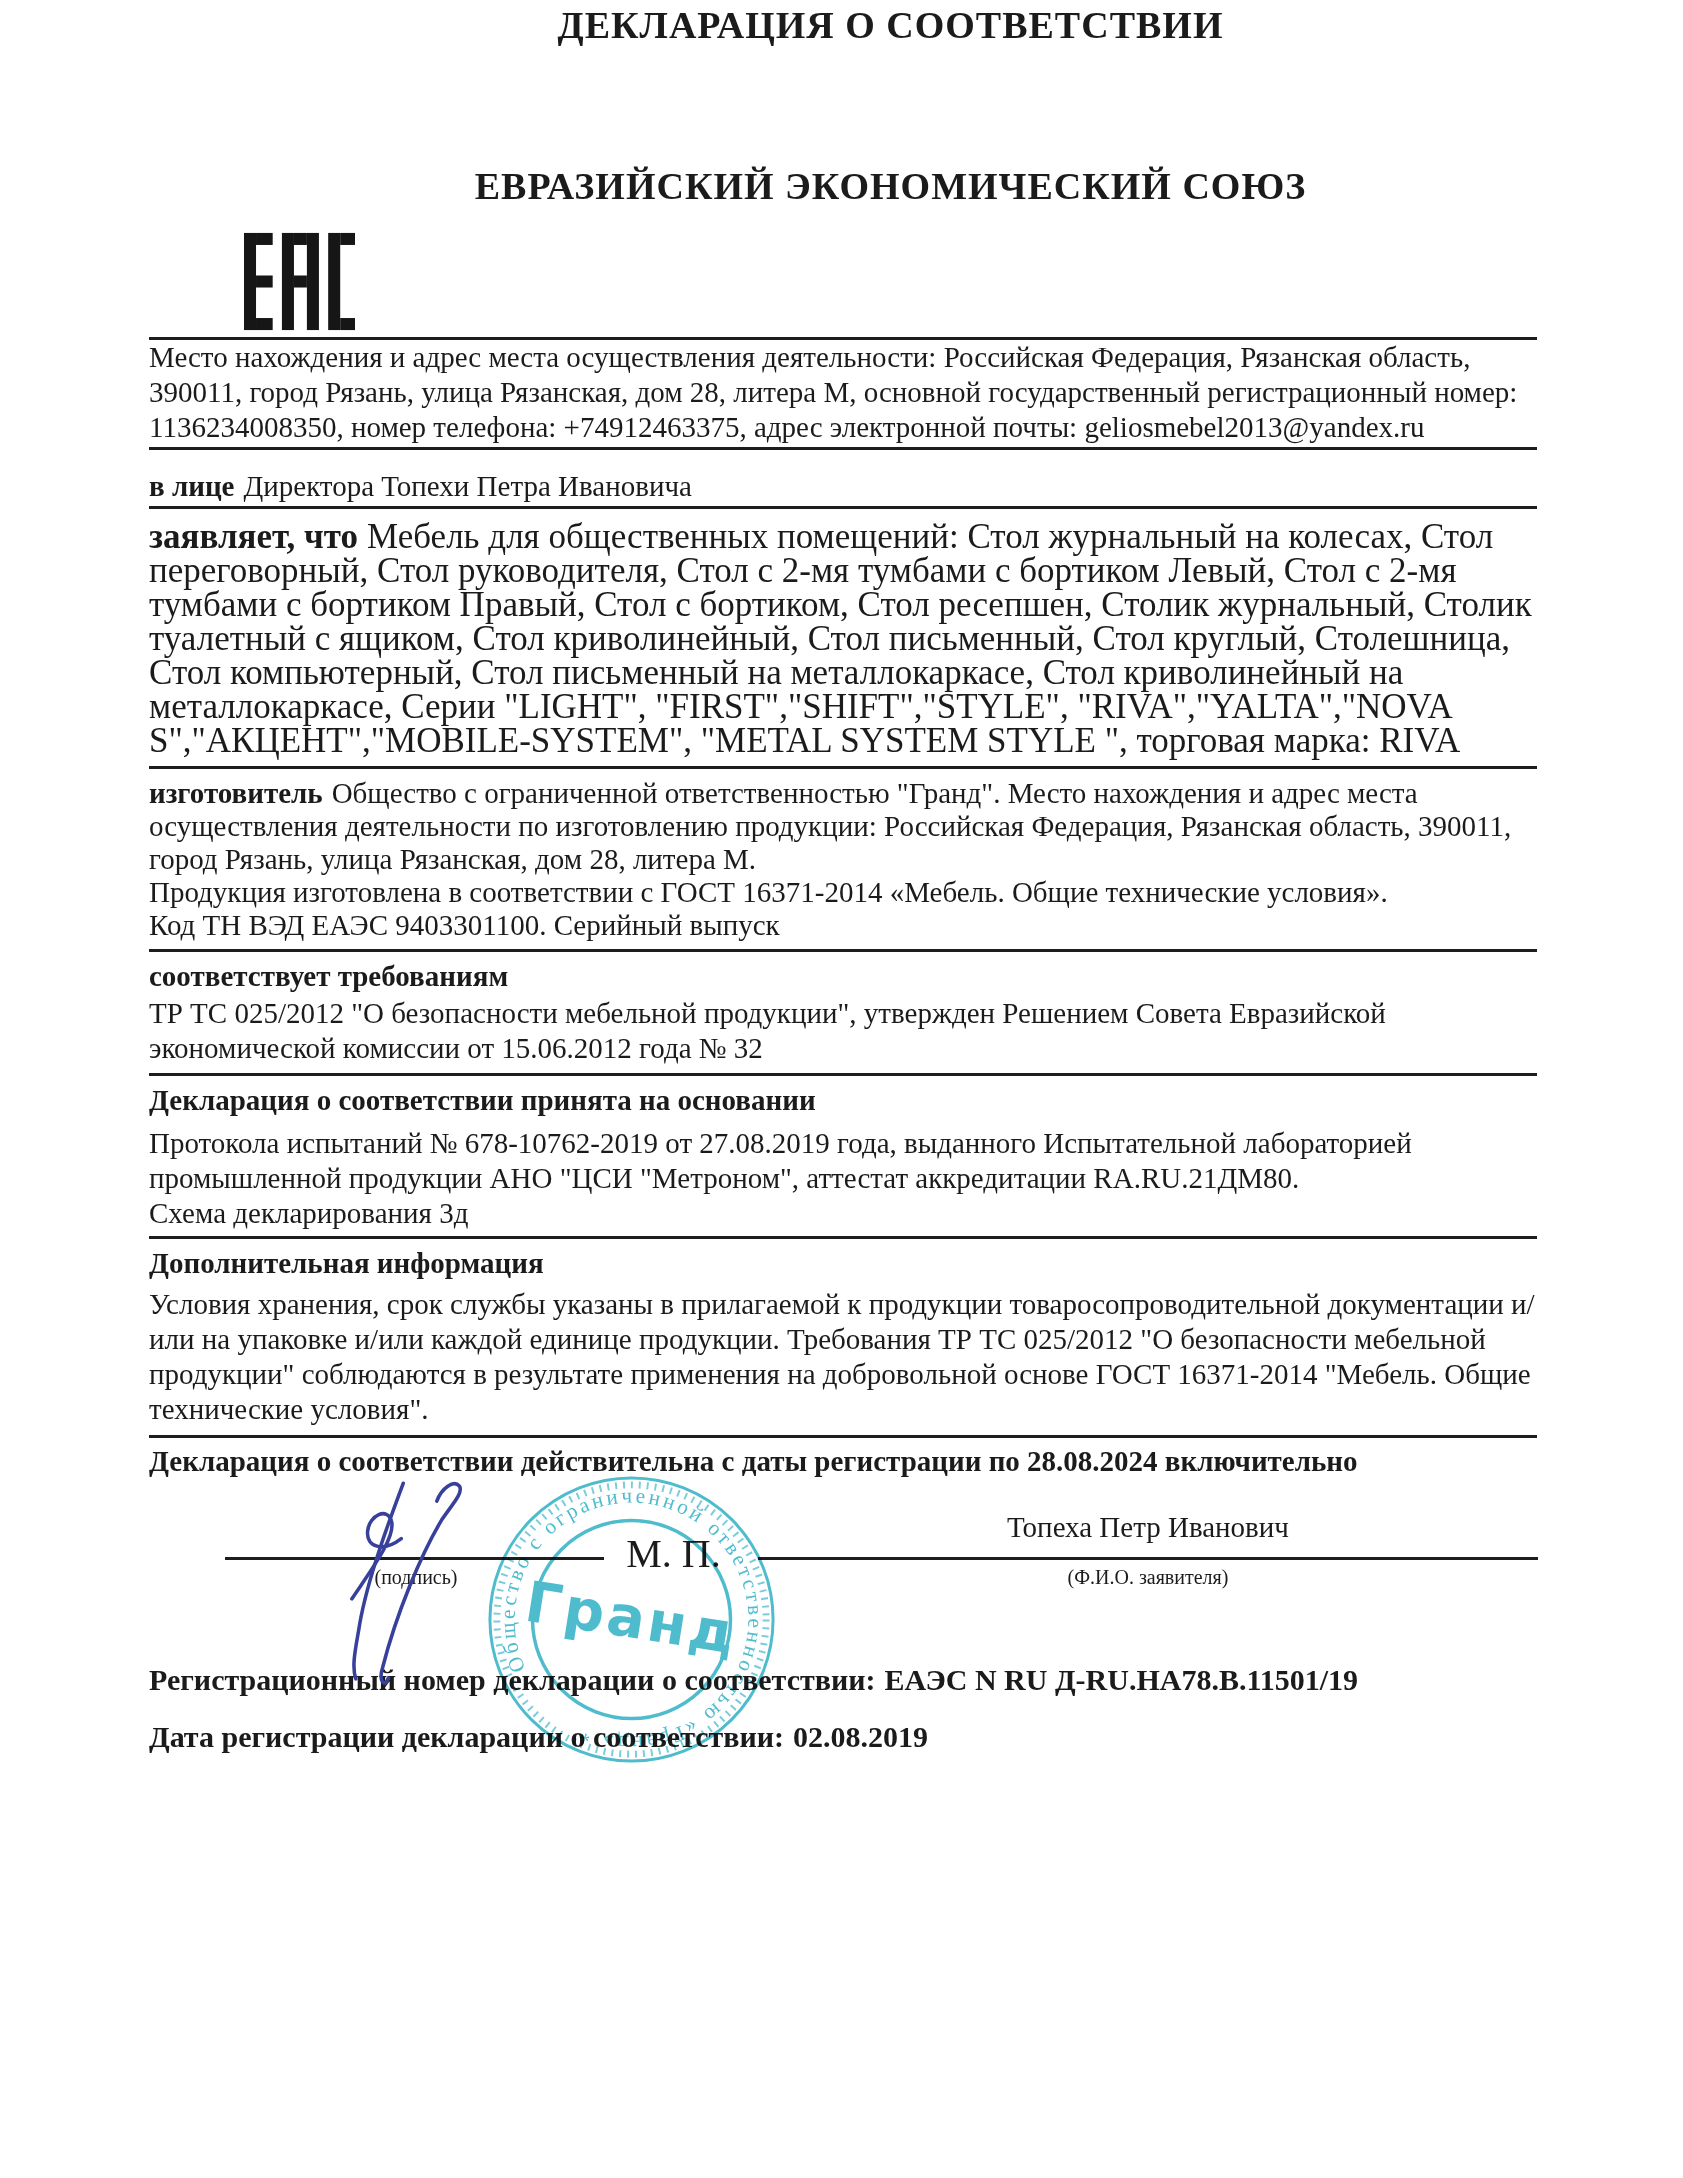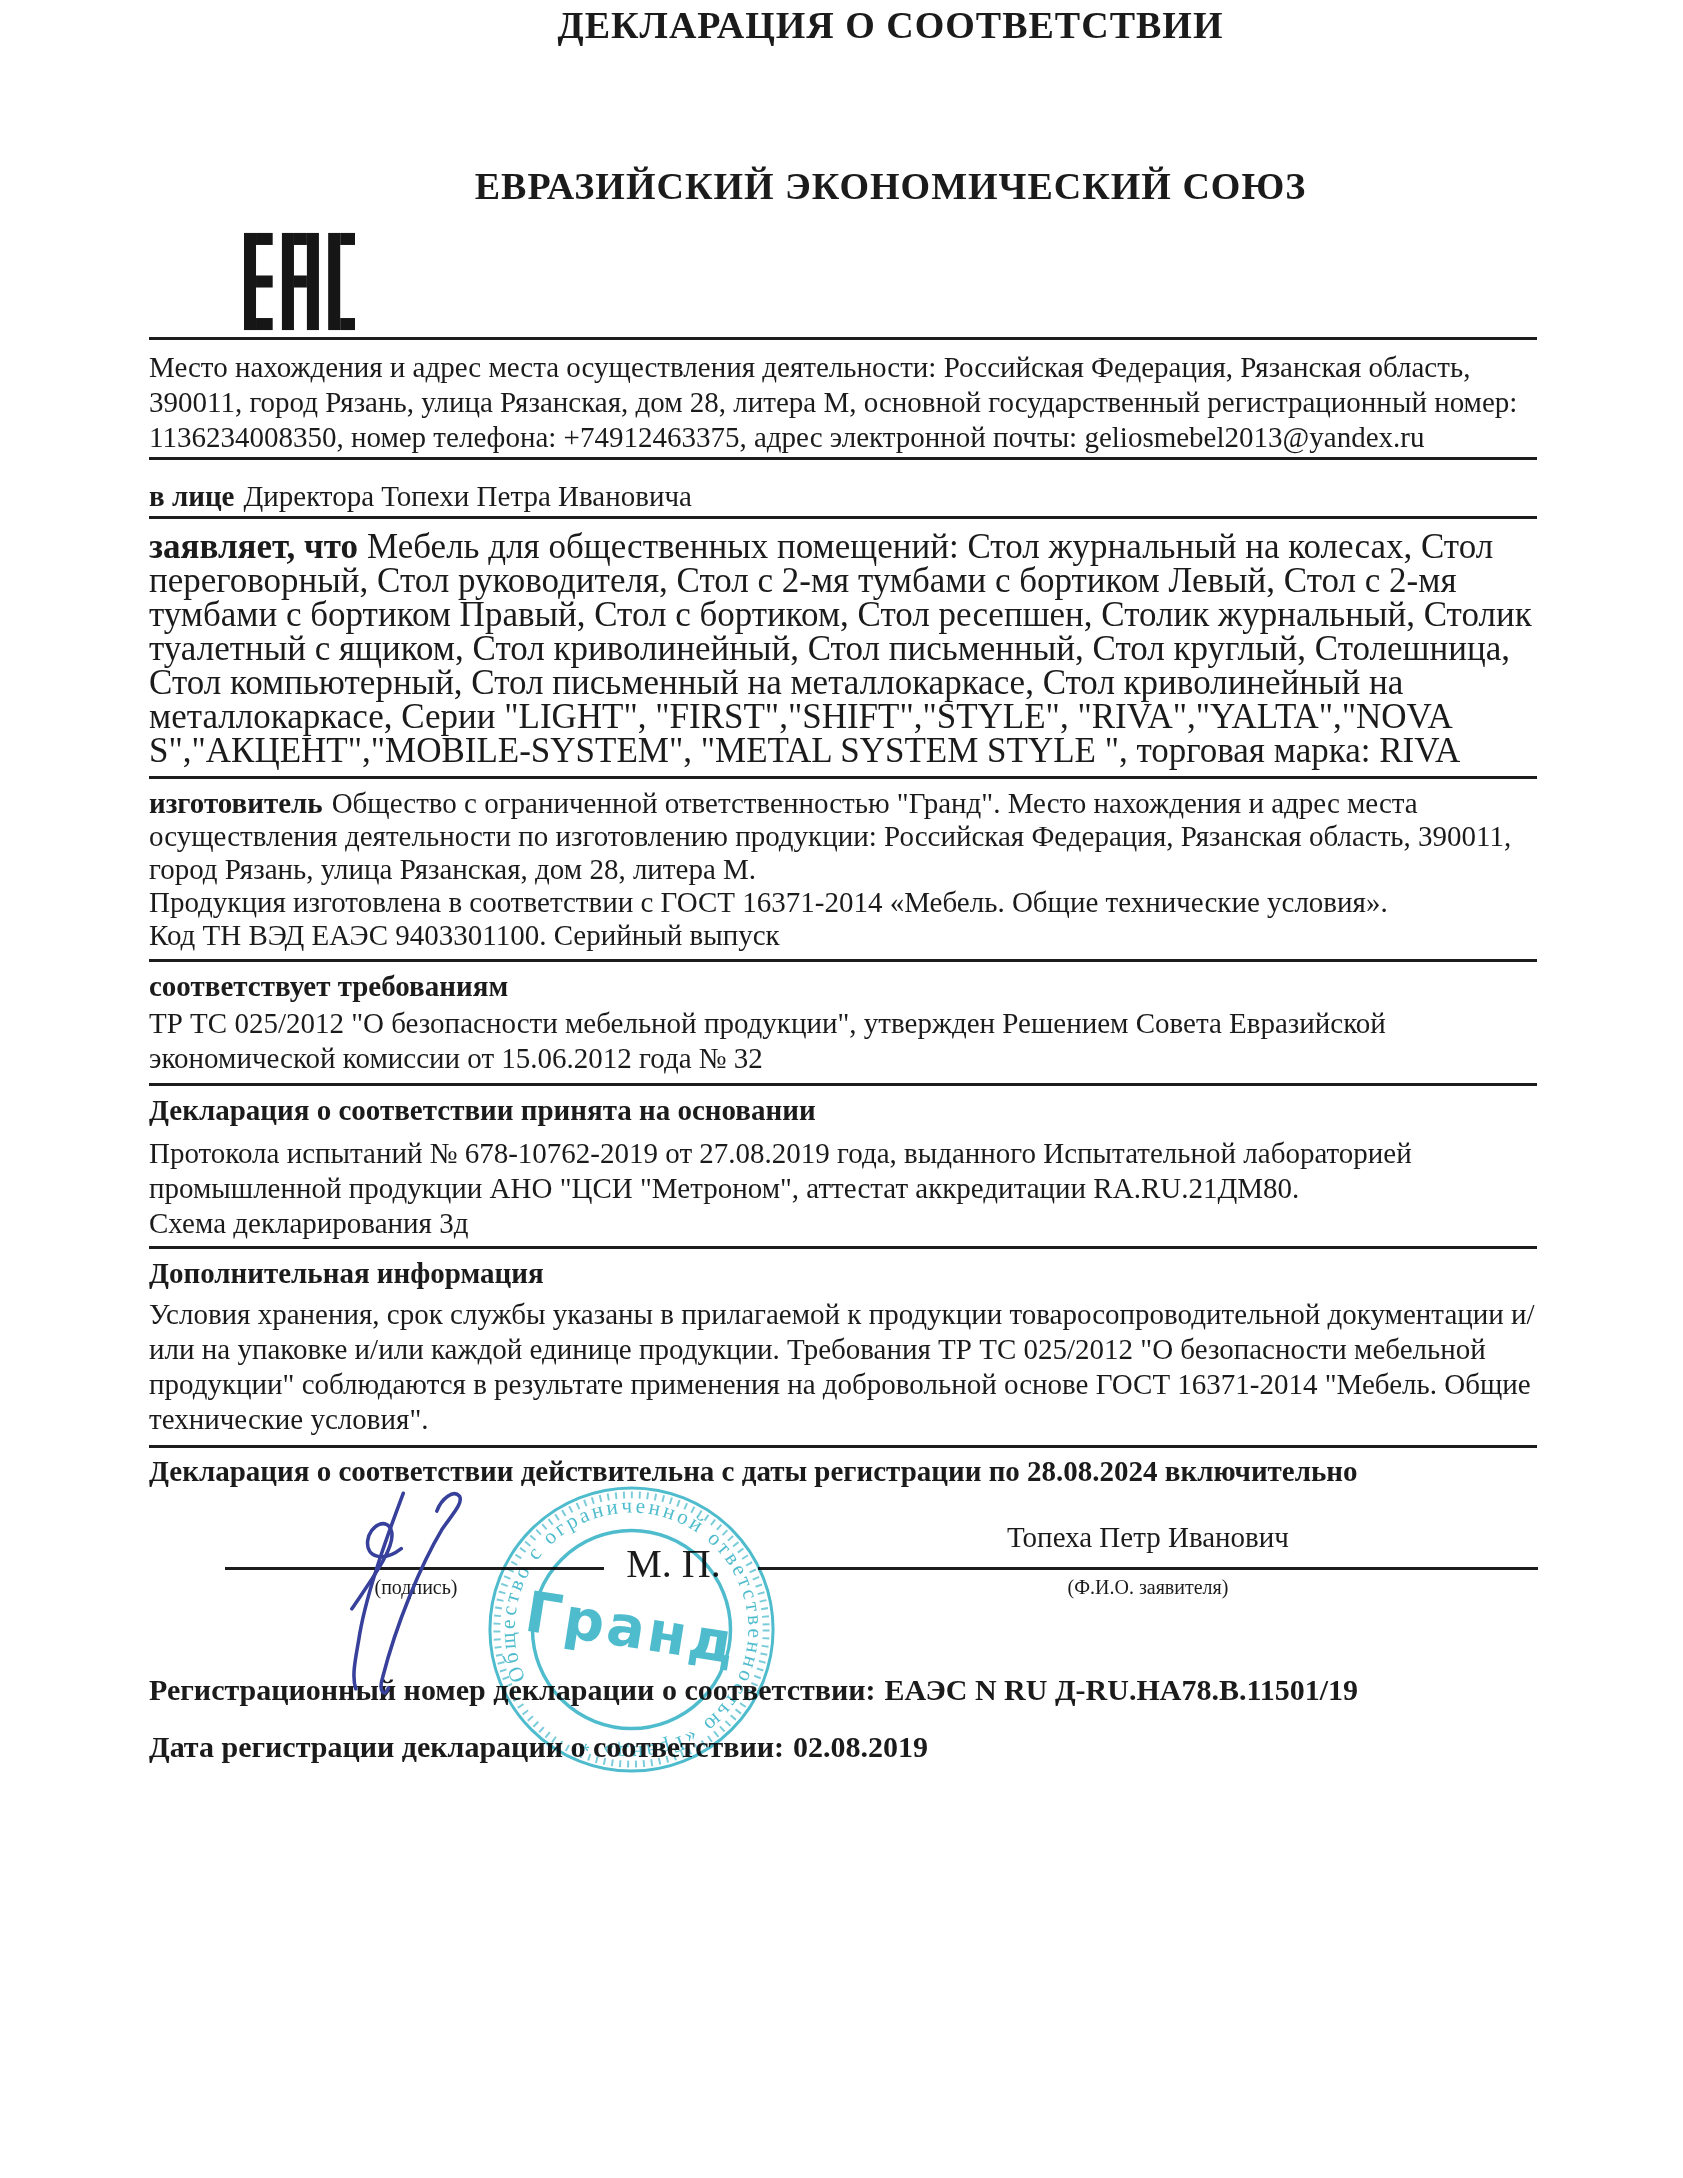--- a/index.html
+++ b/index.html
@@ -21,21 +21,21 @@
     padding-left:95px;
     letter-spacing:1px;
   }
   .title.first{padding-top:117px;}
   .title.second{margin-top:3px;}
   .eac{display:block;margin:22px 0 0 95px;}
   .row-label{font-size:29px;line-height:36px;margin-top:20px;}
   .lbl{font-weight:700;margin-right:9px;}
   .rule{border-top:3px solid #1d1d1d;height:0;margin-top:2px;}
   .rule.r1{margin-top:4px;}
-  .addr{font-size:29px;line-height:35px;margin-top:10px;}
+  .addr{font-size:29px;line-height:35px;}
   .inperson{font-size:29px;line-height:28px;margin-top:22px;padding-bottom:4px;}
   .declares{font-size:35px;line-height:34px;margin-top:11px;padding-bottom:6px;}
   .manu{font-size:29px;line-height:33px;margin-top:8px;}
   .manu-extra{font-size:29px;line-height:33px;}
   .manu-block{padding-bottom:5px;}
   .sec-head{font-size:29px;line-height:30px;font-weight:700;margin-top:9px;font-family:Liberation Serif, serif;}
   .trts{font-size:29px;line-height:35px;margin-top:5px;padding-bottom:5px;}
   .basis-text{font-size:29px;line-height:35px;margin-top:11px;}
   .scheme{font-size:29px;line-height:35px;padding-bottom:3px;font-family:Liberation Serif, serif;}
   .add-text{font-size:29px;line-height:35px;margin-top:9px;padding-bottom:6px;}

